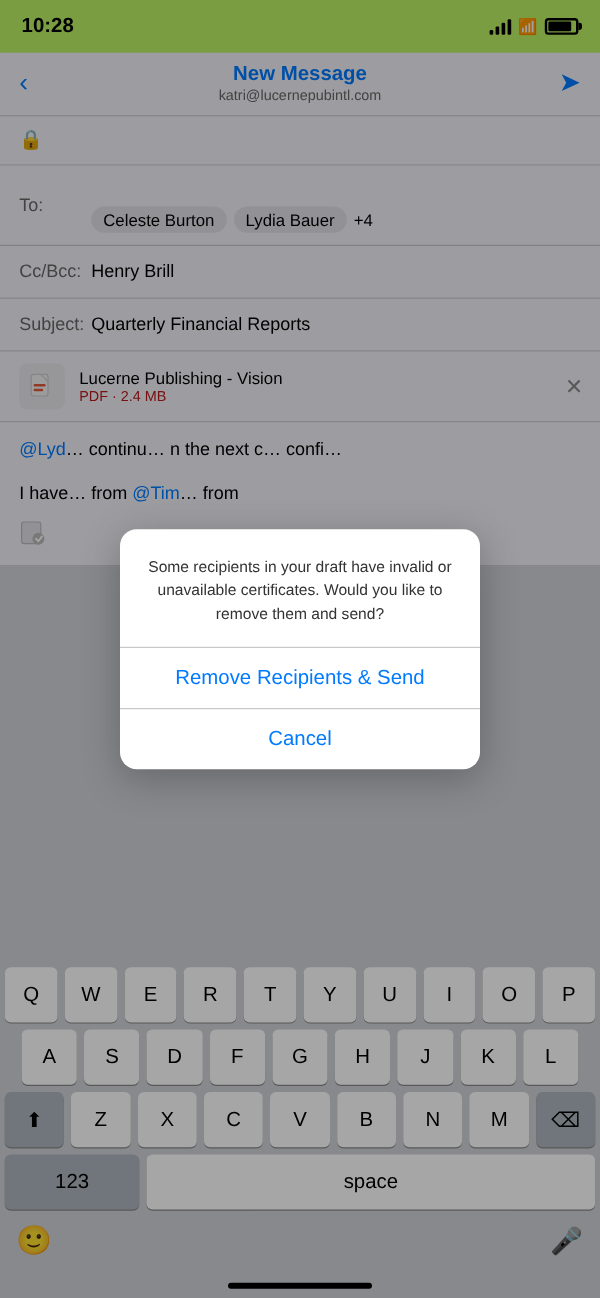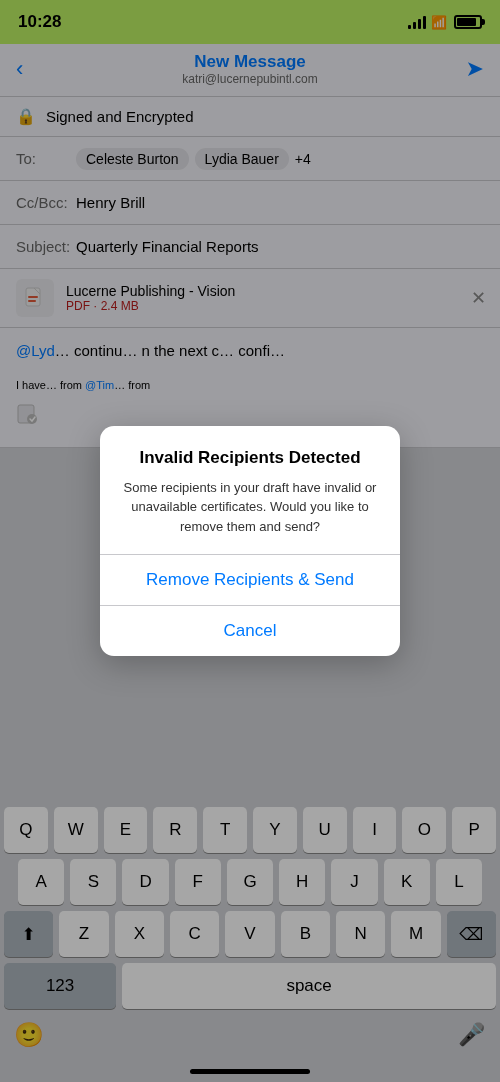--- a/index.html
+++ b/index.html
@@ -139,20 +139,21 @@
       font-size: 15px;
       color: #666;
       min-width: 60px;
       margin-right: 0;
     }
     .field-tags {
       display: flex;
       flex-wrap: wrap;
       gap: 6px;
       align-items: center;
+      margin-top: 24px;
     }
     .tag {
       background: #e0e0e6;
       border-radius: 12px;
       padding: 3px 10px;
       font-size: 14px;
       color: #000;
     }
     .tag-more {
       font-size: 14px;
@@ -214,21 +215,21 @@
     .body-text {
       font-size: 15px;
       color: #000;
       line-height: 1.5;
     }
     .mention {
       color: #007aff;
     }
     .body-second {
       margin-top: 14px;
-      font-size: 11px;
+      font-size: 15px;
       color: #000;
       line-height: 1.5;
     }
     .attach-inline {
       margin-top: 10px;
       display: flex;
       align-items: center;
       gap: 8px;
       color: #888;
     }
@@ -384,21 +385,20 @@
   <span class="header-back">‹</span>
   <div class="header-center">
     <div class="header-title">New Message</div>
     <div class="header-subtitle">katri@lucernepubintl.com</div>
   </div>
   <span class="header-send">➤</span>
 </div>
 
 <div class="signed-bar">
   <span class="lock-icon">🔒</span>
-  <span class="signed-text">Signed and Encrypted</span>
 </div>
 
 <div class="field-row">
   <span class="field-label">To:</span>
   <div class="field-tags">
     <span class="tag">Celeste Burton</span>
     <span class="tag">Lydia Bauer</span>
     <span class="tag-more">+4</span>
   </div>
 </div>
@@ -441,21 +441,20 @@
       <rect x="2" y="2" width="16" height="18" rx="2" fill="#e0e0e6" stroke="#bbb" stroke-width="1"></rect>
       <circle cx="16" cy="16" r="5" fill="#bbb"></circle>
       <path d="M14 16 L16 18 L19 14" stroke="#fff" stroke-width="1.5" fill="none" stroke-linecap="round"></path>
     </svg>
   </div>
 </div>
 
 <div class="overlay">
   <div class="dialog">
     <div class="dialog-content">
-      <div class="dialog-title">Invalid Recipients Detected</div>
       <div class="dialog-message">Some recipients in your draft have invalid or unavailable certificates. Would you like to remove them and send?</div>
     </div>
     <div class="dialog-divider"></div>
     <button class="dialog-btn">Remove Recipients &amp; Send</button>
     <div class="dialog-btn-separator"></div>
     <button class="dialog-btn">Cancel</button>
   </div>
 </div>
 
 <div class="keyboard">

